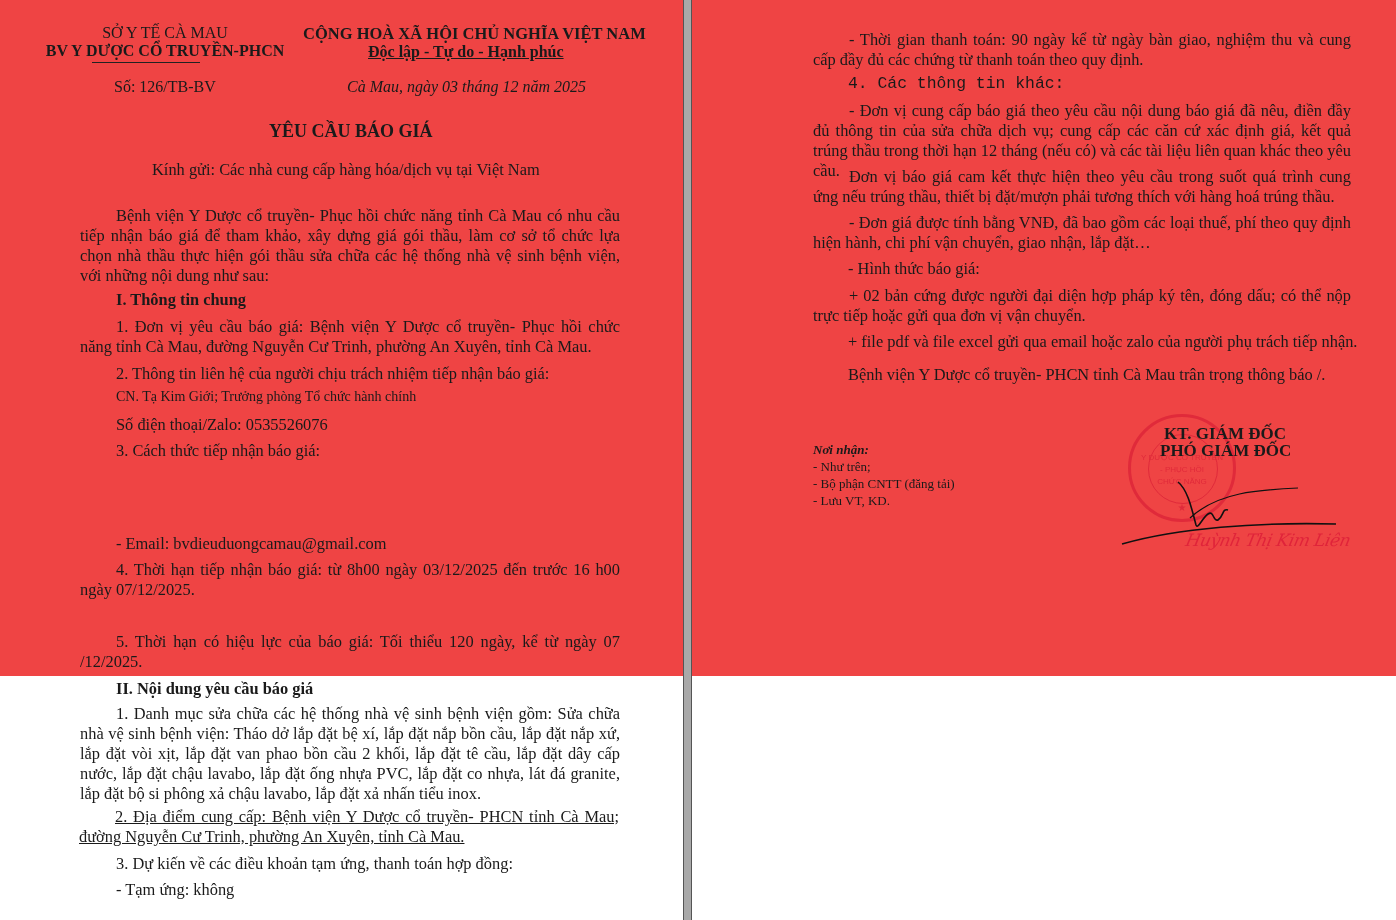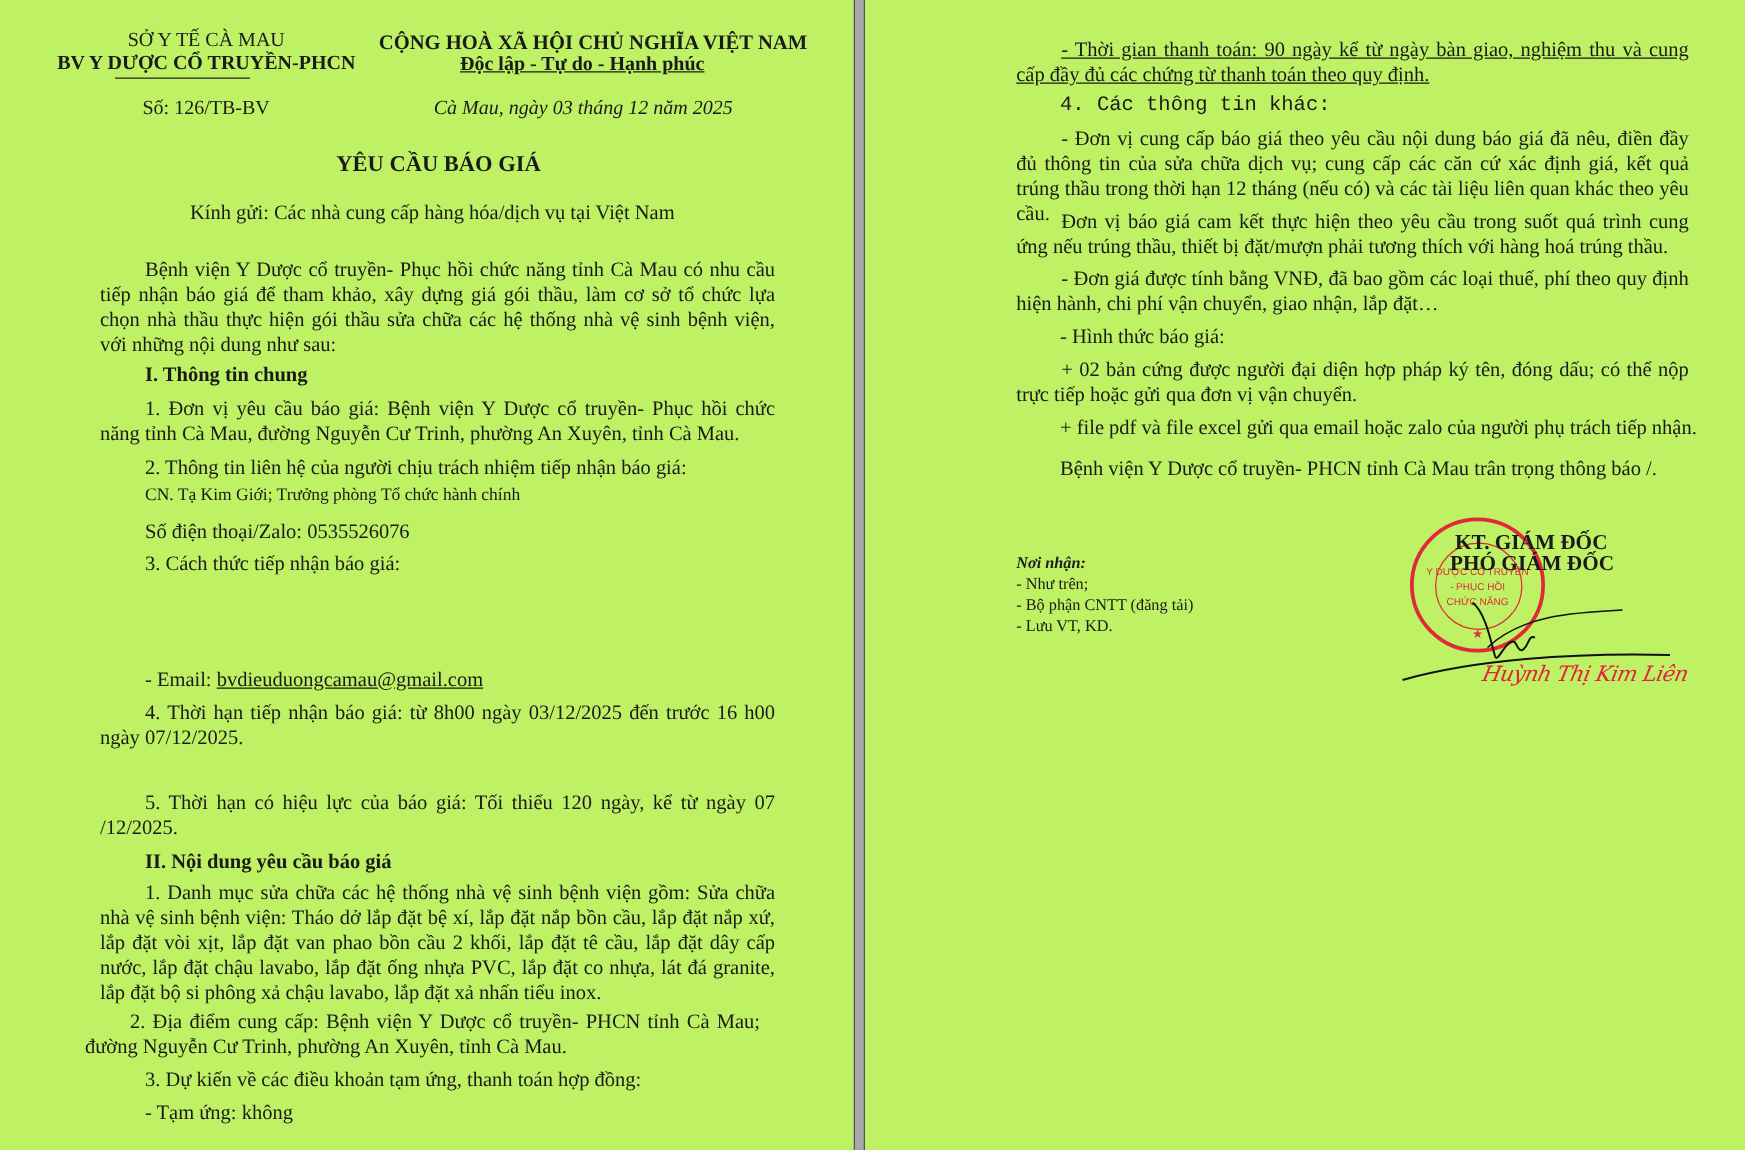--- a/index.html
+++ b/index.html
@@ -4,40 +4,40 @@
   <style>
     html, body { margin: 0; padding: 0; }
     body {
       width: 1396px; height: 920px; overflow: hidden;
       background: #ffffff;
       font-family: "Liberation Serif", "DejaVu Serif", serif;
       color: #1a1a1a;
       position: relative;
     }
     .page {
-      position: absolute; top: 0; height: 920px; background: #bef264;
+      position: absolute; top: 0; height: 676px; background: #ef4444;
     }
     #page-left { left: 0; width: 683px; }
     #page-right { left: 692px; width: 704px; }
     .divider {
       position: absolute; left: 683px; top: 0; width: 9px; height: 920px;
       background: #a9a9a9; border-left: 1px solid #555; border-right: 1px solid #555;
       box-sizing: border-box;
     }
     .abs { position: absolute; white-space: nowrap; }
     .hdr-l { font-size: 16px; text-align: center; }
     .bold { font-weight: bold; }
     .ul { text-decoration: underline; }
     .italic { font-style: italic; }
     .para {
       position: absolute; font-size: 16.4px; line-height: 20px; text-align: justify;
       white-space: normal;
     }
     .para .ind { display: inline-block; width: 36px; }
-    .email { text-decoration: underline; }
+    .email { }
     .small { font-size: 13px; line-height: 16px; }
     .stamp {
       position: absolute; left: 1128px; top: 414px; width: 108px; height: 108px;
       border: 3px solid #e02a3a; border-radius: 50%; box-sizing: border-box;
       color: #e02a3a; font-family: "Liberation Sans", sans-serif;
     }
     .stamp .inner {
       position: absolute; left: 17px; top: 17px; width: 68px; height: 68px;
       border: 1.5px solid #e02a3a; border-radius: 50%;
     }
@@ -80,31 +80,31 @@
   <div class="abs" style="left:116px; top:534px; font-size:16.4px;"><span>- Email: </span><span class="email">bvdieuduongcamau@gmail.com</span></div>
 
   <div class="para" style="left:80px; top:560px; width:540px;"><span class="ind"></span><span>4. Thời hạn tiếp nhận báo giá: từ 8h00 ngày 03/12/2025 đến trước 16 h00 ngày 07/12/2025.</span></div>
 
   <div class="para" style="left:80px; top:632px; width:540px;"><span class="ind"></span><span>5. Thời hạn có hiệu lực của báo giá: Tối thiểu 120 ngày, kể từ ngày 07 /12/2025.</span></div>
 
   <div class="abs bold" style="left:116px; top:679px; font-size:16.4px;">II. Nội dung yêu cầu báo giá</div>
 
   <div class="para" style="left:80px; top:704px; width:540px;"><span class="ind"></span><span>1. Danh mục sửa chữa các hệ thống nhà vệ sinh bệnh viện gồm: Sửa chữa nhà vệ sinh bệnh viện: Tháo dở lắp đặt bệ xí, lắp đặt nắp bồn cầu, lắp đặt nắp xứ, lắp đặt vòi xịt, lắp đặt van phao bồn cầu 2 khối, lắp đặt tê cầu, lắp đặt dây cấp nước, lắp đặt chậu lavabo, lắp đặt ống nhựa PVC, lắp đặt co nhựa, lát đá granite, lắp đặt bộ si phông xả chậu lavabo, lắp đặt xả nhấn tiểu inox.</span></div>
 
-  <div class="para" style="left:68px; top:807px; width:540px;"><span class="ind"></span><span>2. Địa điểm cung cấp: Bệnh viện Y Dược cổ truyền- PHCN tỉnh Cà Mau; đường Nguyễn Cư Trinh, phường An Xuyên, tỉnh Cà Mau.</span></div>
+  <div class="para" style="left:79px; top:807px; width:540px;text-decoration:underline;"><span class="ind"></span><span>2. Địa điểm cung cấp: Bệnh viện Y Dược cổ truyền- PHCN tỉnh Cà Mau; đường Nguyễn Cư Trinh, phường An Xuyên, tỉnh Cà Mau.</span></div>
 
   <div class="abs" style="left:116px; top:854px; font-size:16.4px;">3. Dự kiến về các điều khoản tạm ứng, thanh toán hợp đồng:</div>
   <div class="abs" style="left:116px; top:880px; font-size:16.4px;">- Tạm ứng: không</div>
 </div>
 
 <div class="divider"></div>
 
 <div class="page" id="page-right"></div>
 
-<div class="para" style="left:813px; top:30px; width:538px;text-decoration:underline;"><span class="ind"></span><span>- Thời gian thanh toán: 90 ngày kể từ ngày bàn giao, nghiệm thu và cung cấp đầy đủ các chứng từ thanh toán theo quy định.</span></div>
+<div class="para" style="left:813px; top:30px; width:538px;"><span class="ind"></span><span>- Thời gian thanh toán: 90 ngày kể từ ngày bàn giao, nghiệm thu và cung cấp đầy đủ các chứng từ thanh toán theo quy định.</span></div>
 
 <div class="abs" style="left:848px; top:74px; font-size:16.4px;font-family:Liberation Mono, monospace;">4. Các thông tin khác:</div>
 
 <div class="para" style="left:813px; top:101px; width:538px;"><span class="ind"></span><span>- Đơn vị cung cấp báo giá theo yêu cầu nội dung báo giá đã nêu, điền đầy đủ thông tin của sửa chữa dịch vụ; cung cấp các căn cứ xác định giá, kết quả trúng thầu trong thời hạn 12 tháng (nếu có) và các tài liệu liên quan khác theo yêu cầu.</span></div>
 
 <div class="para" style="left:813px; top:167px; width:538px;"><span class="ind"></span><span>Đơn vị báo giá cam kết thực hiện theo yêu cầu trong suốt quá trình cung ứng nếu trúng thầu, thiết bị đặt/mượn phải tương thích với hàng hoá trúng thầu.</span></div>
 
 <div class="para" style="left:813px; top:213px; width:538px;"><span class="ind"></span><span>- Đơn giá được tính bằng VNĐ, đã bao gồm các loại thuế, phí theo quy định hiện hành, chi phí vận chuyển, giao nhận, lắp đặt…</span></div>
 
 <div class="abs" style="left:848px; top:259px; font-size:16.4px;">- Hình thức báo giá:</div>

